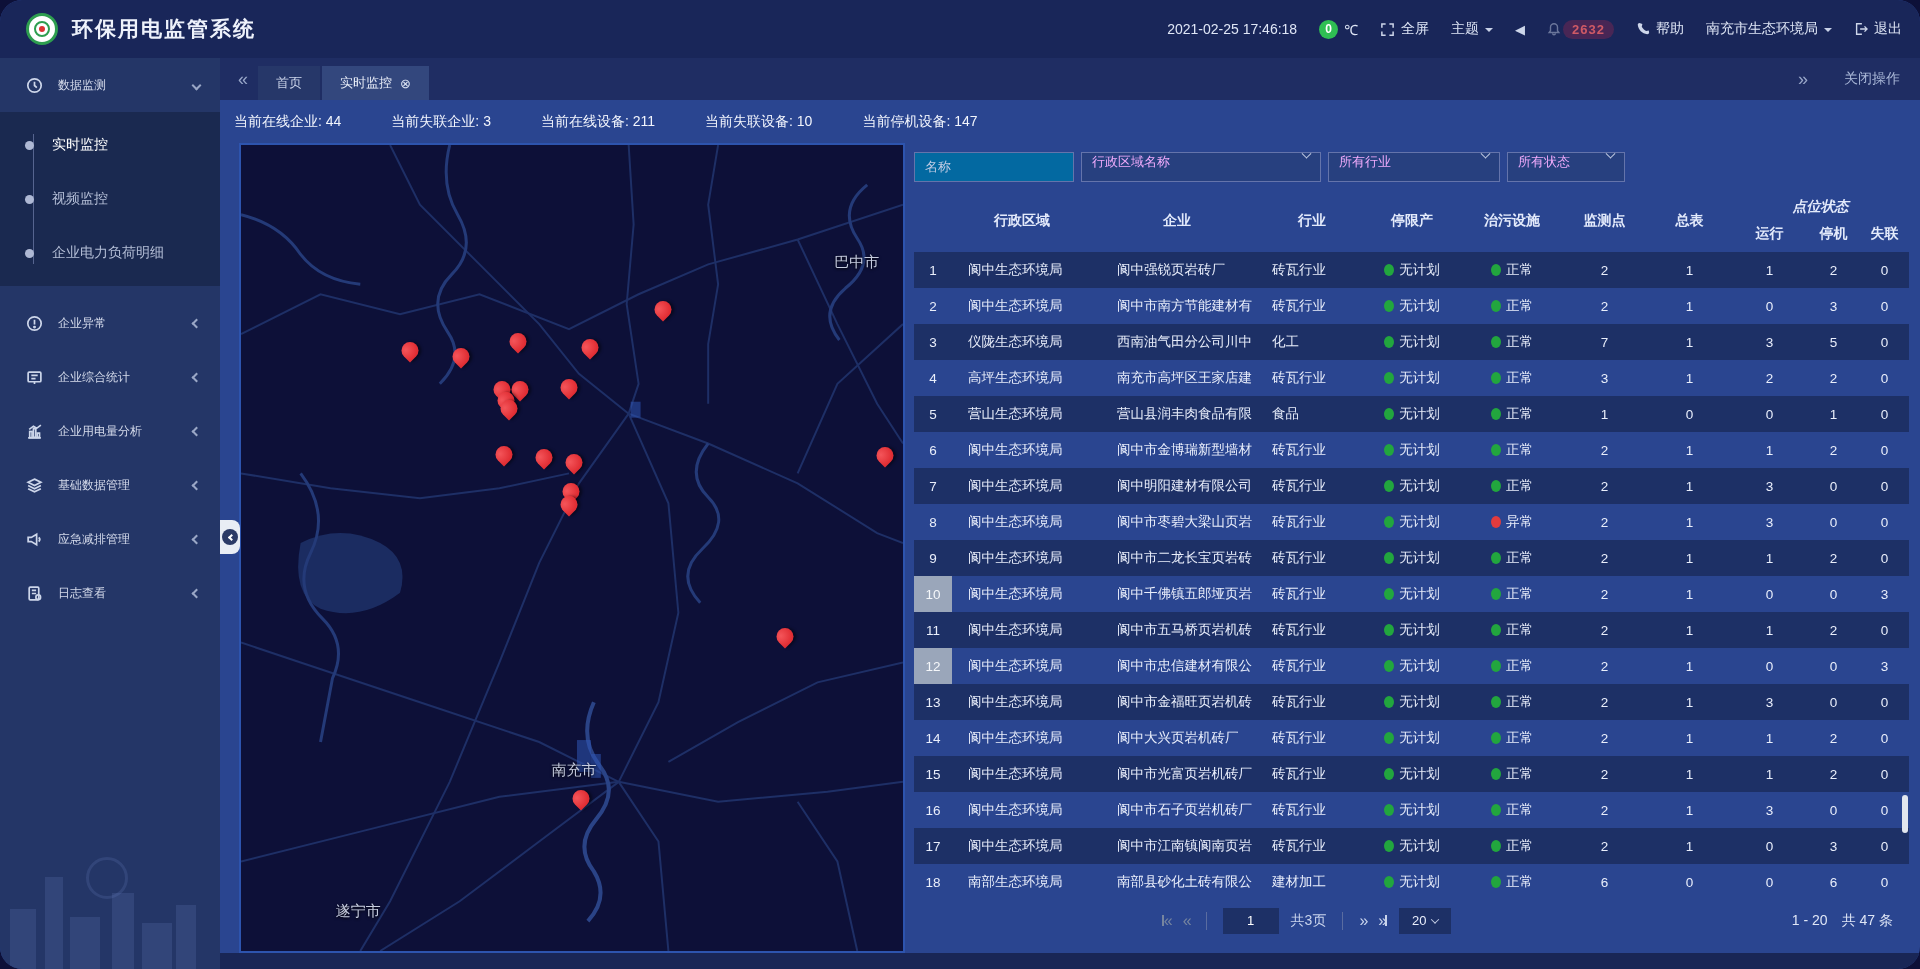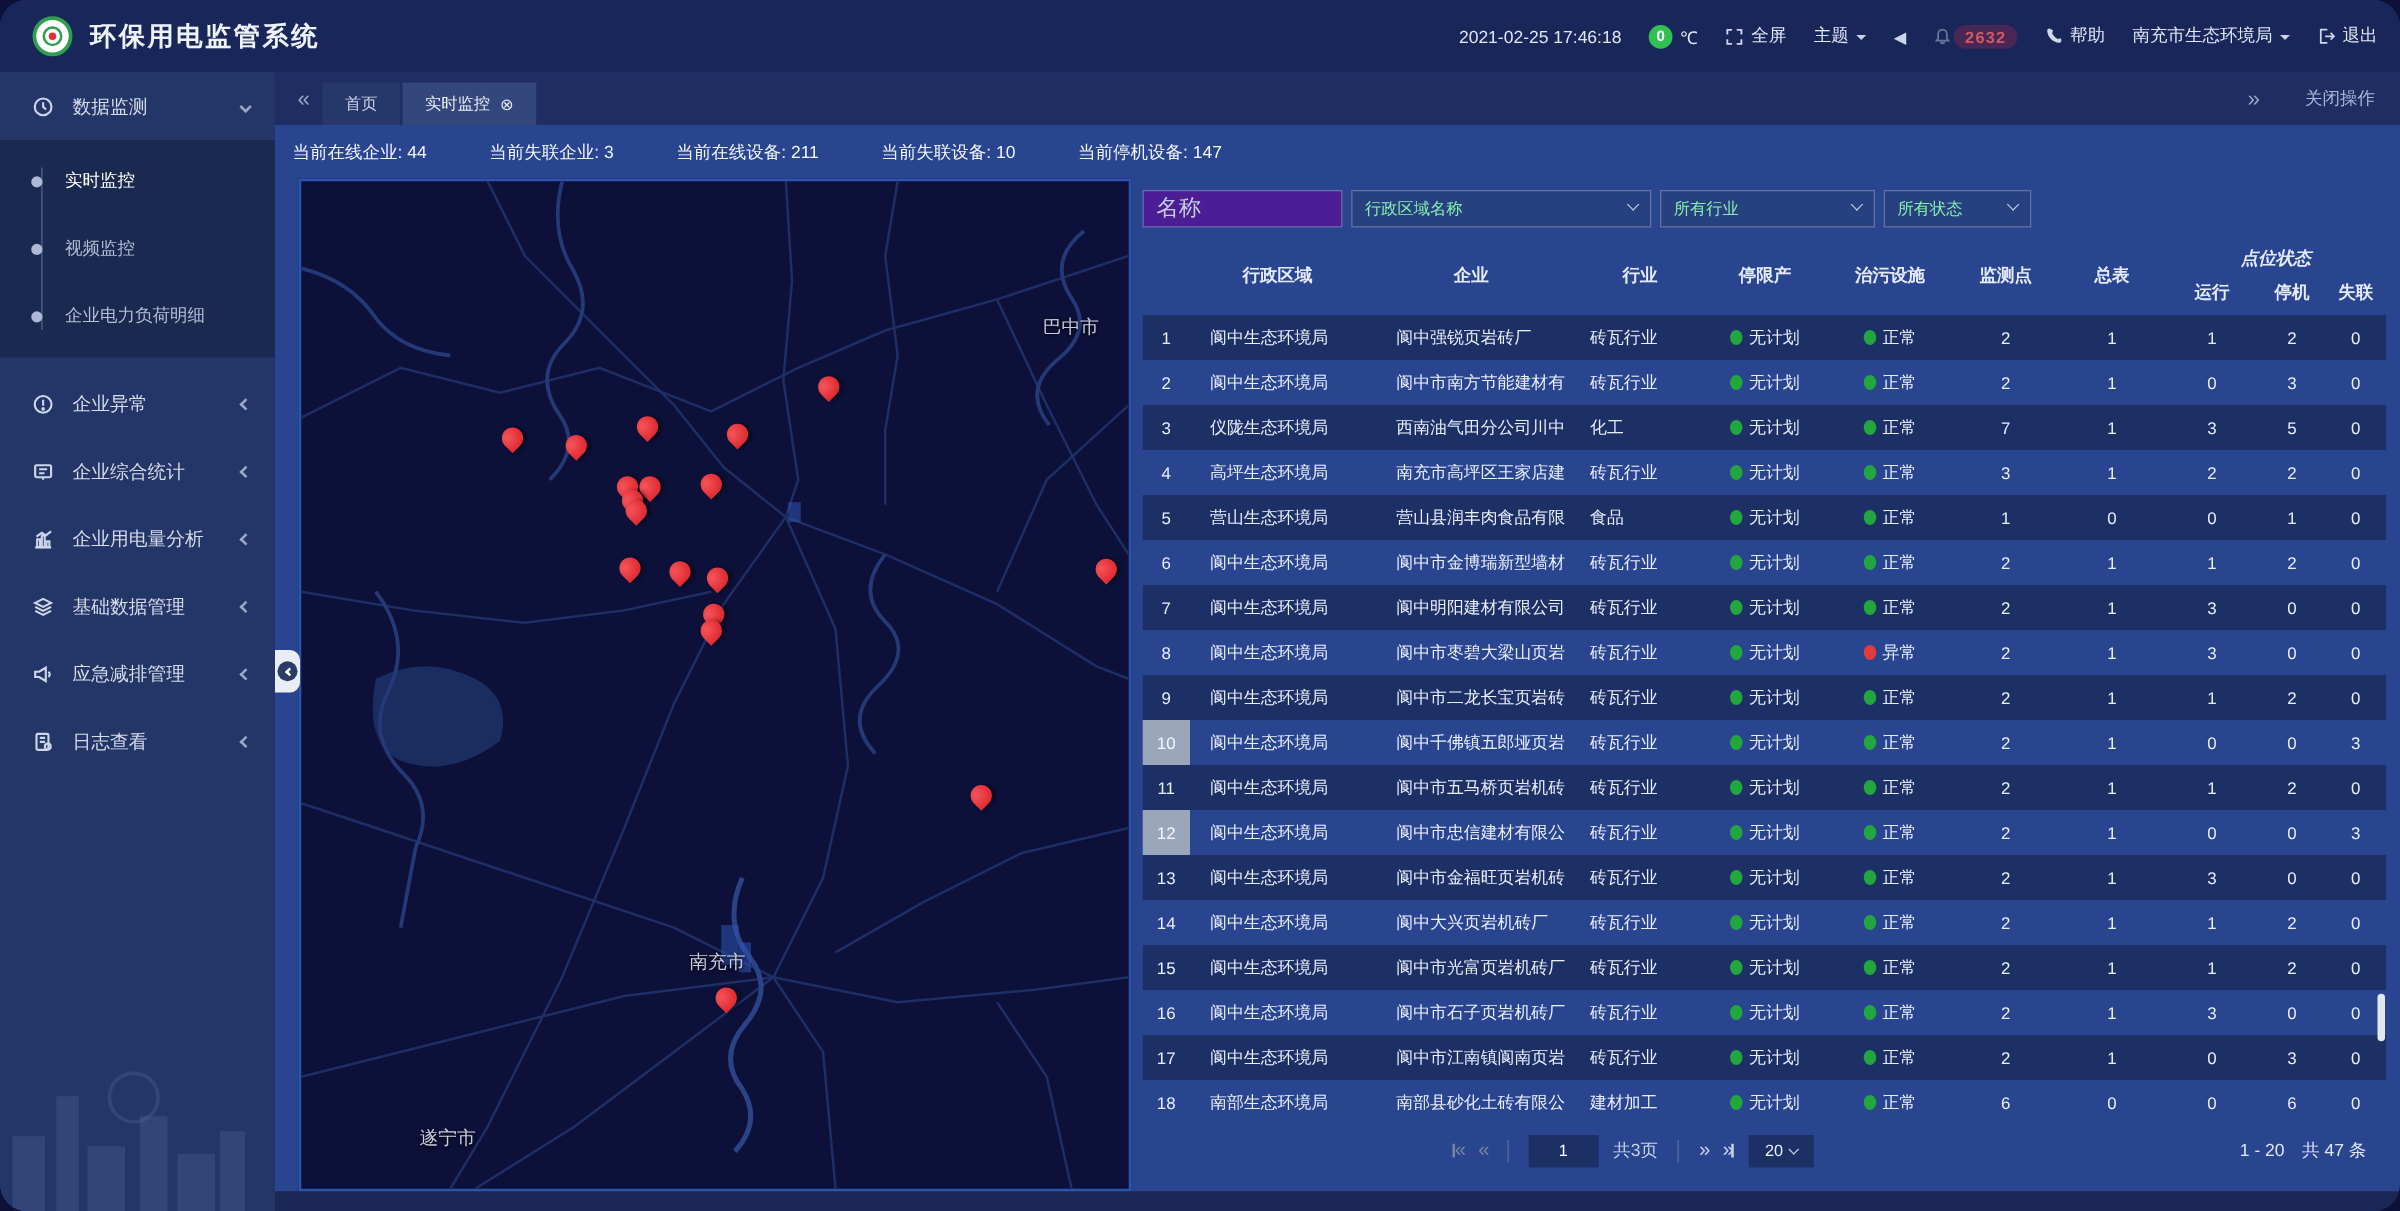--- a/index.html
+++ b/index.html
@@ -29,21 +29,21 @@
   .hicon { display:flex; align-items:center; }
   svg.ic { stroke:#cdd6ea; fill:none; stroke-width:1.6; }
   svg.ic-fill { fill:#cdd6ea; stroke:none; }
 
   
   .main { display:flex; height:911px; }
 
   
   .sidebar { width:220px; flex:none; background:#243667; position:relative; color:#c9d2e6; overflow:hidden; }
   .side-group { height:54px; display:flex; align-items:center; padding:0 20px 0 26px; gap:14px;
-          font-size:15px; cursor:pointer; color:#d6dcec;text-align:right; }
+          font-size:12px; cursor:pointer; color:#d6dcec;text-align:right; }
   .side-group .gicon { width:18px; display:flex; color:#b9c3da; }
   .chev { width:7px; height:7px; border-right:2px solid #9aa7c6; border-bottom:2px solid #9aa7c6;
           margin-left:auto; flex:none; }
   .chev.down { transform:rotate(45deg); }
   .chev.left { transform:rotate(135deg); }
   .submenu { background:#1a2950; position:relative; padding:6px 0; margin-bottom:10px; }
   .submenu::before { content:""; position:absolute; left:33px; top:22px; bottom:22px; width:1px; background:#56648f; }
   .sub-item { height:54px; display:flex; align-items:center; padding-left:29px; gap:18px; font-size:14px;
           color:#b4bed6; cursor:pointer; position:relative; }
   .sub-item .dot { width:9px; height:9px; border-radius:50%; background:#aeb8d4; flex:none; margin-left:-4px; z-index:1; }
@@ -86,25 +86,25 @@
   .map-label { position:absolute; color:#c7cde0; font-size:15px; transform:translate(-50%,-50%);
          text-shadow:0 1px 3px #000; white-space:nowrap; }
   .pin { position:absolute; width:17px; height:17px;
          background:radial-gradient(circle at 35% 30%, #f4555a 0%, #e02d33 70%);
          border-radius:50% 50% 50% 0; transform:translate(-50%,-100%) rotate(-45deg);
          box-shadow:2px 2px 3px rgba(0,0,0,.45); }
 
   
   .panel { width:995px; flex:none; margin-left:9px; display:flex; flex-direction:column; position:relative; }
   .filters { height:47px; display:flex; align-items:center; gap:7px; }
-  .f-input { width:160px; height:30px; background:#4c1d95; border:1px solid #6474ab; color:#dfe6f6;
-         font-size:18px; padding:0 10px; outline:none; font-family:"Liberation Sans",sans-serif; }
+  .f-input { width:160px; height:30px; background:#0369a1; border:1px solid #6474ab; color:#dfe6f6;
+         font-size:13px; padding:0 10px; outline:none; font-family:"Liberation Sans",sans-serif; }
   .f-input::placeholder { color:#c2cce4; }
-  .f-select { height:30px; background:#27407f; border:1px solid #6474ab; color:#86efac; font-size:13px;
-         display:flex; align-items:center; padding:0 10px; cursor:pointer; }
+  .f-select { height:30px; background:#27407f; border:1px solid #6474ab; color:#f0abfc; font-size:13px;
+         display:flex; align-items:flex-start; padding:0 10px; cursor:pointer; }
   .f-select .sel-caret { margin-left:auto; width:7px; height:7px; border-right:1.5px solid #c2cce4;
          border-bottom:1.5px solid #c2cce4; transform:rotate(45deg) translate(-2px,-2px); }
   .w-region { width:240px; } .w-industry { width:172px; } .w-status { width:118px; }
 
   .thead, .trow { display:grid; grid-template-columns:38px 140px 170px 100px 100px 100px 85px 85px 75px 53px 49px; }
   .thead { grid-template-rows:26px 36px; color:#e3eafb; font-size:14px; }
   .th { grid-row:1 / 3; align-self:center; justify-self:center; font-weight:bold; }
   .th-group { grid-row:1; grid-column:9 / 12; justify-self:center; align-self:end; font-style:italic; font-weight:bold; }
   .th-sub { grid-row:2; align-self:center; justify-self:center; font-weight:bold; }
   .c2{grid-column:2}.c3{grid-column:3}.c4{grid-column:4}.c5{grid-column:5}.c6{grid-column:6}

